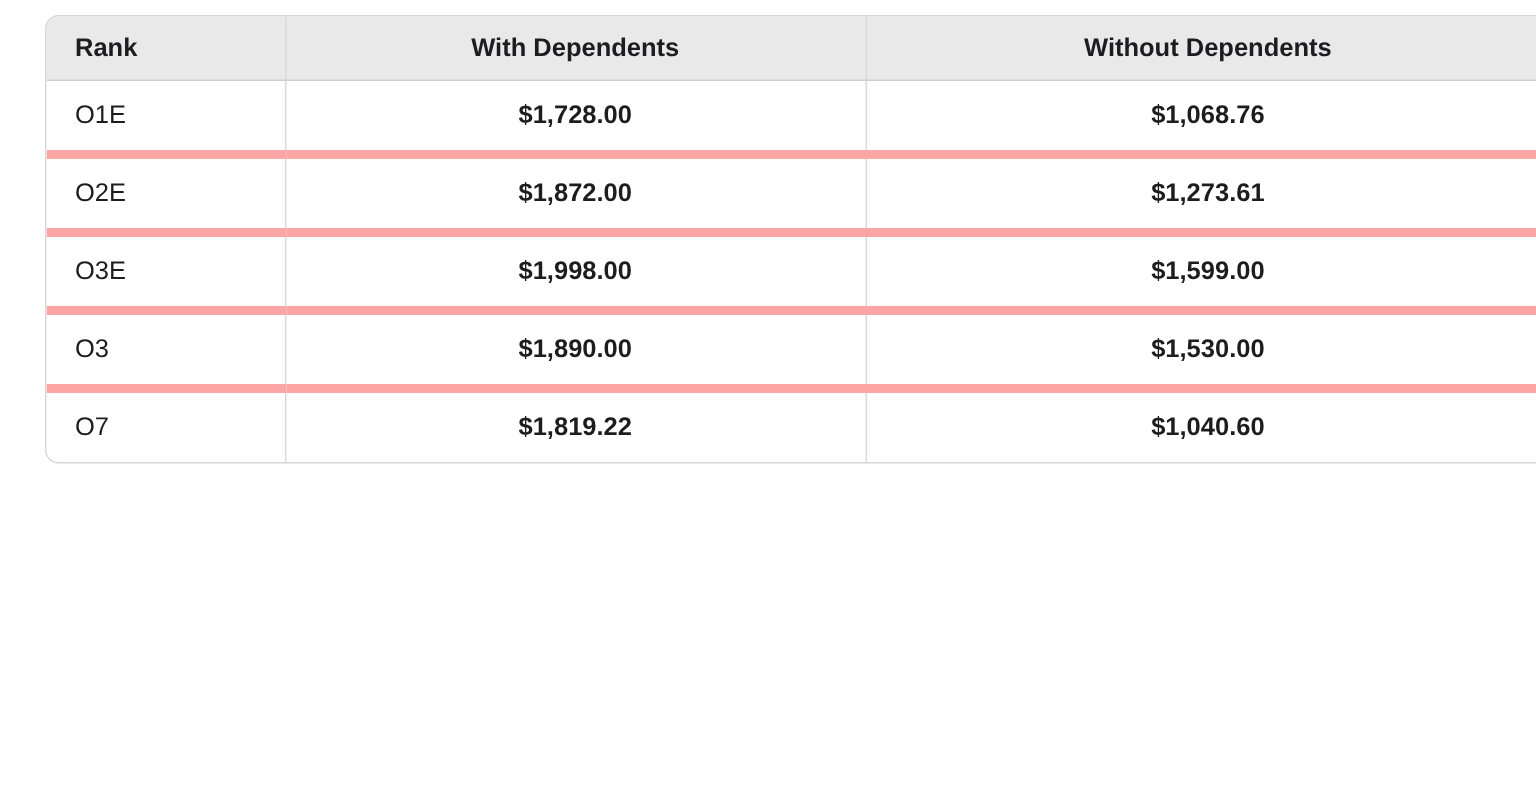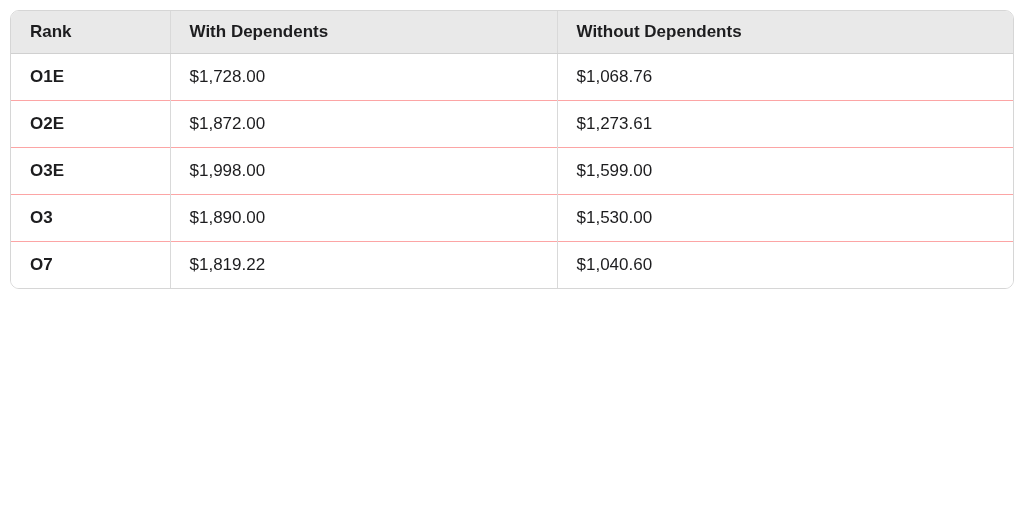--- a/index.html
+++ b/index.html
@@ -6,20 +6,21 @@
   html, body {
     margin: 0;
     padding: 0;
     background: #ffffff;
     font-family: "Liberation Sans", sans-serif;
   }
   .page {
     width: 908px;
     height: 532px;
     padding: 10px 10px;
+    margin-left: 20px;
   }
   .table-wrap {
     width: 1004px;
     border: 1px solid #d6d6d6;
     border-radius: 9px;
     overflow: hidden;
     background: #ffffff;
   }
   table.pay-table {
     width: 100%;
@@ -38,25 +39,25 @@
     font-weight: 700;
     padding: 10px 19px;
     border-bottom: 1px solid #d0d0d0;
     line-height: 22px;
   }
   tbody td {
     background: #ffffff;
     text-align: left;
     padding: 12px 19px;
     line-height: 22px;
-    font-weight: 400;
+    font-weight: 700;
   }
-  tbody tr + tr td { border-top: 1px solid #fca5a5; }
-  th + th, td + td { border-left: 1px solid #d9d9d9; }
-  td.rank-cell { font-weight: 700; }
+  tbody tr + tr td { border-top: 6px solid #fca5a5; }
+  th + th, td + td { border-left: 1px solid #d9d9d9; text-align: center; }
+  td.rank-cell { font-weight: 400; }
 </style>
 </head>
 <body>
 
 <div class="page">
   <div class="table-wrap">
     <table class="pay-table">
       <colgroup>
         <col class="col-rank">
         <col class="col-with">

